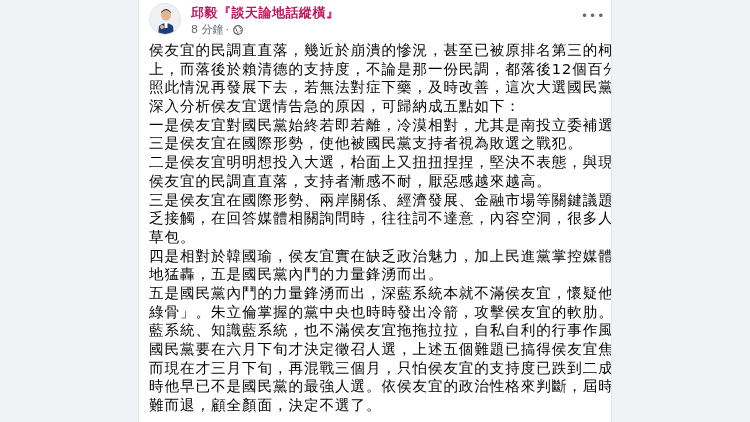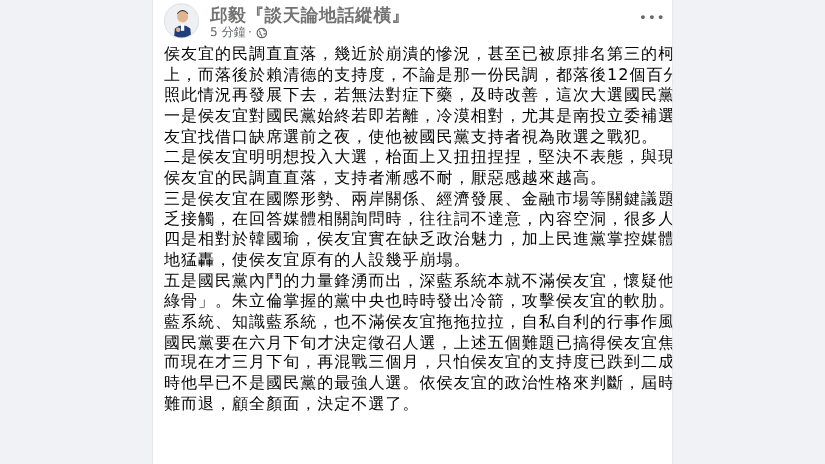--- a/index.html
+++ b/index.html
@@ -18,21 +18,21 @@
     overflow: hidden;
   }
   .header { position: absolute; left: 10px; top: 2px; width: 456px; height: 36px; }
   .avatar {
     position: absolute; left: 0; top: 1px; width: 32px; height: 32px;
     border-radius: 50%; background: #eef0f3; border: 1px solid #dfe2e6;
     overflow: hidden; box-sizing: border-box;
   }
   .author {
     position: absolute; left: 42px; top: 2px;
-    font-size: 16px; font-weight: bold; color: #737373; letter-spacing: 0.5px;
+    font-size: 13px; font-weight: bold; color: #be185d; letter-spacing: 0.5px;
     white-space: nowrap;
   }
   .meta {
     position: absolute; left: 42px; top: 20px;
     font-size: 11px; color: #65676b; white-space: nowrap;
     display: flex; align-items: center; gap: 2px;
   }
   .globe { display: inline-block; width: 10px; height: 10px; margin-left: 2px; }
   .more {
     position: absolute; right: 0; top: 4px; width: 24px; height: 20px;
@@ -56,44 +56,46 @@
         <rect x="0" y="0" width="32" height="32" fill="#eef0f3"></rect>
         <ellipse cx="16" cy="11" rx="5" ry="5.5" fill="#e2b48f"></ellipse>
         <path d="M11 9 Q16 3 21 9 L21 8 Q16 2 11 8 Z" fill="#222"></path>
         <path d="M8 32 L9 22 Q16 16 23 22 L24 32 Z" fill="#1f3d7a"></path>
         <rect x="14.5" y="18" width="3" height="6" fill="#ffffff"></rect>
         <circle cx="12" cy="23" r="2" fill="#e2b48f"></circle>
       </svg>
     </div>
     <div class="author">邱毅『談天論地話縱橫』</div>
     <div class="meta">
-      <span>5 分鐘</span>
+      <span>8 分鐘</span>
       <span>·</span>
       <span class="globe">
         <svg width="10" height="10" viewBox="0 0 10 10">
           <circle cx="5" cy="5" r="4.3" fill="none" stroke="#65676b" stroke-width="1.2"></circle>
           <path d="M2.5 3 Q4 4 3.5 6 Q5 6.5 5 8.5 M6 1.5 Q6.5 3 8 3.5 M6.5 6 Q7.5 6 8.5 5.5" fill="none" stroke="#65676b" stroke-width="1"></path>
         </svg>
       </span>
     </div>
     <div class="more">•••</div>
   </div>
 
   <div class="body-text">
     <div class="line">侯友宜的民調直直落，幾近於崩潰的慘況，甚至已被原排名第三的柯文哲追</div>
     <div class="line">上，而落後於賴清德的支持度，不論是那一份民調，都落後12個百分點左右，</div>
     <div class="line">照此情況再發展下去，若無法對症下藥，及時改善，這次大選國民黨幾乎是輸</div>
+    <div class="line">深入分析侯友宜選情告急的原因，可歸納成五點如下：</div>
     <div class="line">一是侯友宜對國民黨始終若即若離，冷漠相對，尤其是南投立委補選一戰，侯</div>
-    <div class="line">友宜找借口缺席選前之夜，使他被國民黨支持者視為敗選之戰犯。</div>
+    <div class="line">三是侯友宜在國際形勢，使他被國民黨支持者視為敗選之戰犯。</div>
     <div class="line">二是侯友宜明明想投入大選，枱面上又扭扭捏捏，堅決不表態，與現在乾脆明</div>
     <div class="line">侯友宜的民調直直落，支持者漸感不耐，厭惡感越來越高。</div>
     <div class="line">三是侯友宜在國際形勢、兩岸關係、經濟發展、金融市場等關鍵議題，平常缺</div>
     <div class="line">乏接觸，在回答媒體相關詢問時，往往詞不達意，內容空洞，很多人將之視為</div>
+    <div class="line">草包。</div>
     <div class="line">四是相對於韓國瑜，侯友宜實在缺乏政治魅力，加上民進黨掌控媒體日以繼夜</div>
-    <div class="line">地猛轟，使侯友宜原有的人設幾乎崩塌。</div>
+    <div class="line">地猛轟，五是國民黨內鬥的力量鋒湧而出。</div>
     <div class="line">五是國民黨內鬥的力量鋒湧而出，深藍系統本就不滿侯友宜，懷疑他是「藍皮</div>
     <div class="line">綠骨」。朱立倫掌握的黨中央也時時發出冷箭，攻擊侯友宜的軟肋。其他戰鬥</div>
     <div class="line">藍系統、知識藍系統，也不滿侯友宜拖拖拉拉，自私自利的行事作風。</div>
     <div class="line">國民黨要在六月下旬才決定徵召人選，上述五個難題已搞得侯友宜焦頭爛額，</div>
     <div class="line">而現在才三月下旬，再混戰三個月，只怕侯友宜的支持度已跌到二成以下，那</div>
     <div class="line">時他早已不是國民黨的最強人選。依侯友宜的政治性格來判斷，屆時他可能知</div>
     <div class="line">難而退，顧全顏面，決定不選了。</div>
 
   </div>
 </div>

